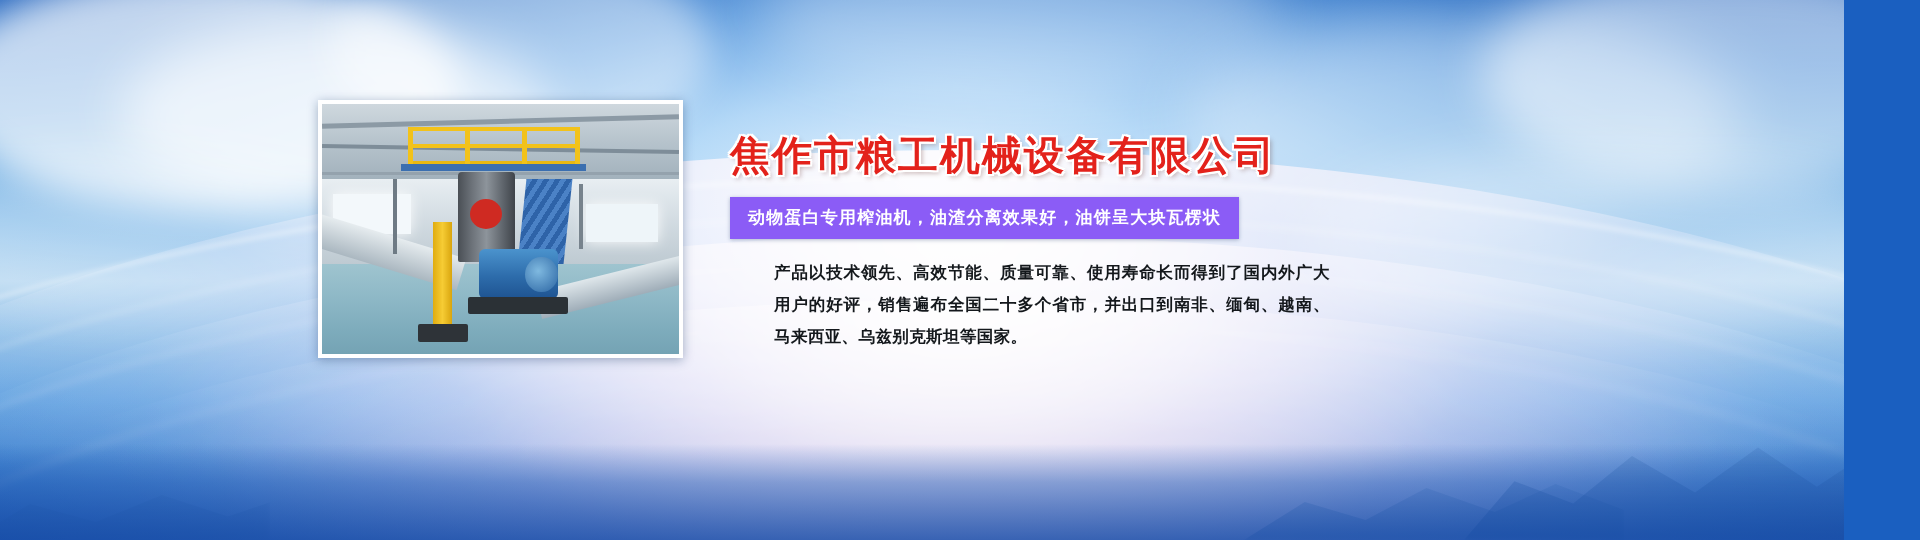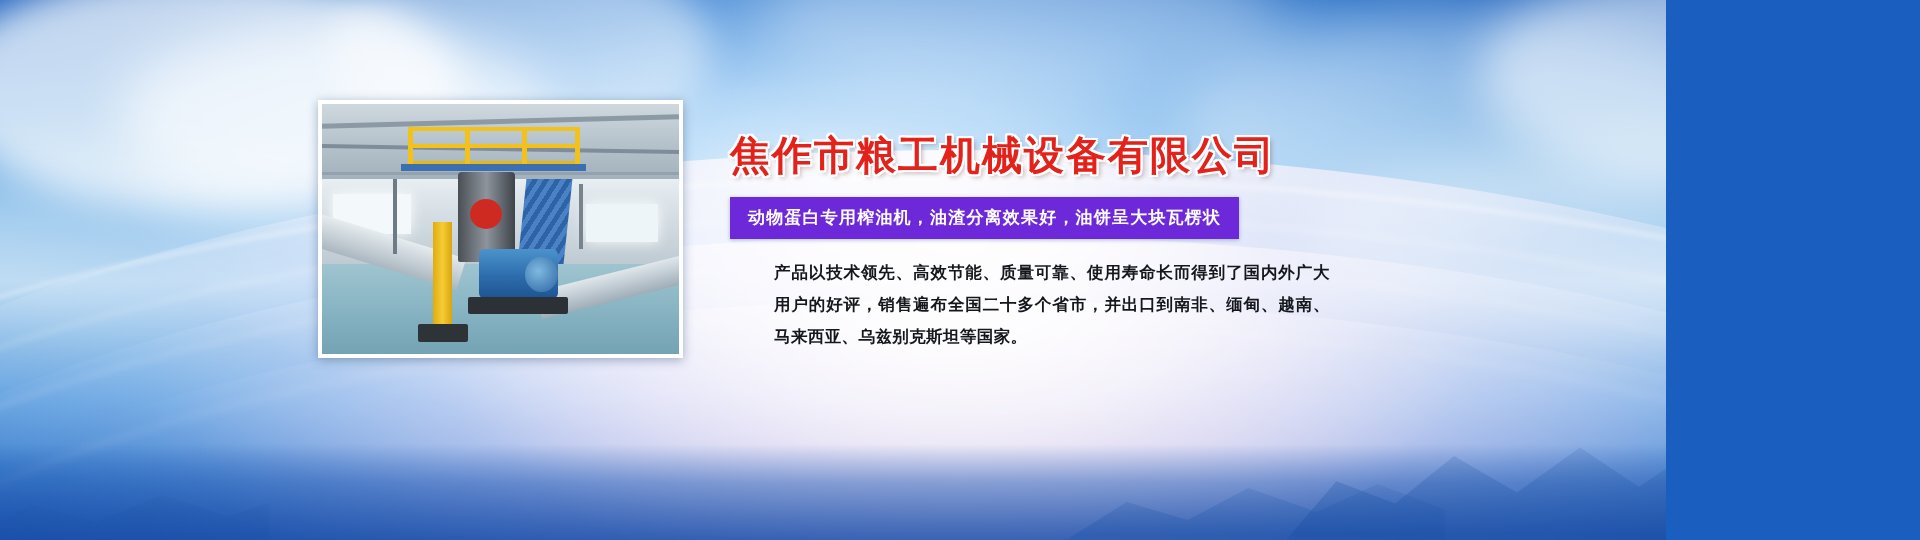--- a/index.html
+++ b/index.html
@@ -6,21 +6,21 @@
   html,body { width:1920px; height:540px; overflow:hidden; }
   body {
     font-family:"Liberation Sans","DejaVu Sans",sans-serif;
     background:#1a5fc0;
     position:relative;
   }
 
   
   .banner{
     position:absolute; inset:0;
-    width:1666px; height:540px;
+    width:1844px; height:540px;
     overflow:hidden;
   }
 
   
   .sky{
     position:absolute; inset:0;
     background:
       radial-gradient(ellipse 1150px 430px at 50% 34%,
         rgba(232,244,255,0.96) 0%,
         rgba(198,228,252,0.85) 22%,
@@ -192,21 +192,21 @@
     -webkit-text-stroke:0px;
     text-shadow:
        2px 0 0 #fff, -2px 0 0 #fff, 0 2px 0 #fff, 0 -2px 0 #fff,
        2px 2px 0 #fff, -2px 2px 0 #fff, 2px -2px 0 #fff, -2px -2px 0 #fff,
        3px 3px 5px rgba(80,20,10,0.35);
     white-space:nowrap;
   }
   .tagline{
     display:inline-block;
     margin-top:18px;
-    background:#6d28d9;
+    background:#8b5cf6;
     color:#ffffff;
     font-size:17px; font-weight:600;
     letter-spacing:1.2px;
     padding:9px 18px 10px 18px;
     white-space:nowrap;
     box-shadow:0 1px 4px rgba(10,40,90,0.3);
   }
   .desc{
     margin-top:18px;
     width:556px;

